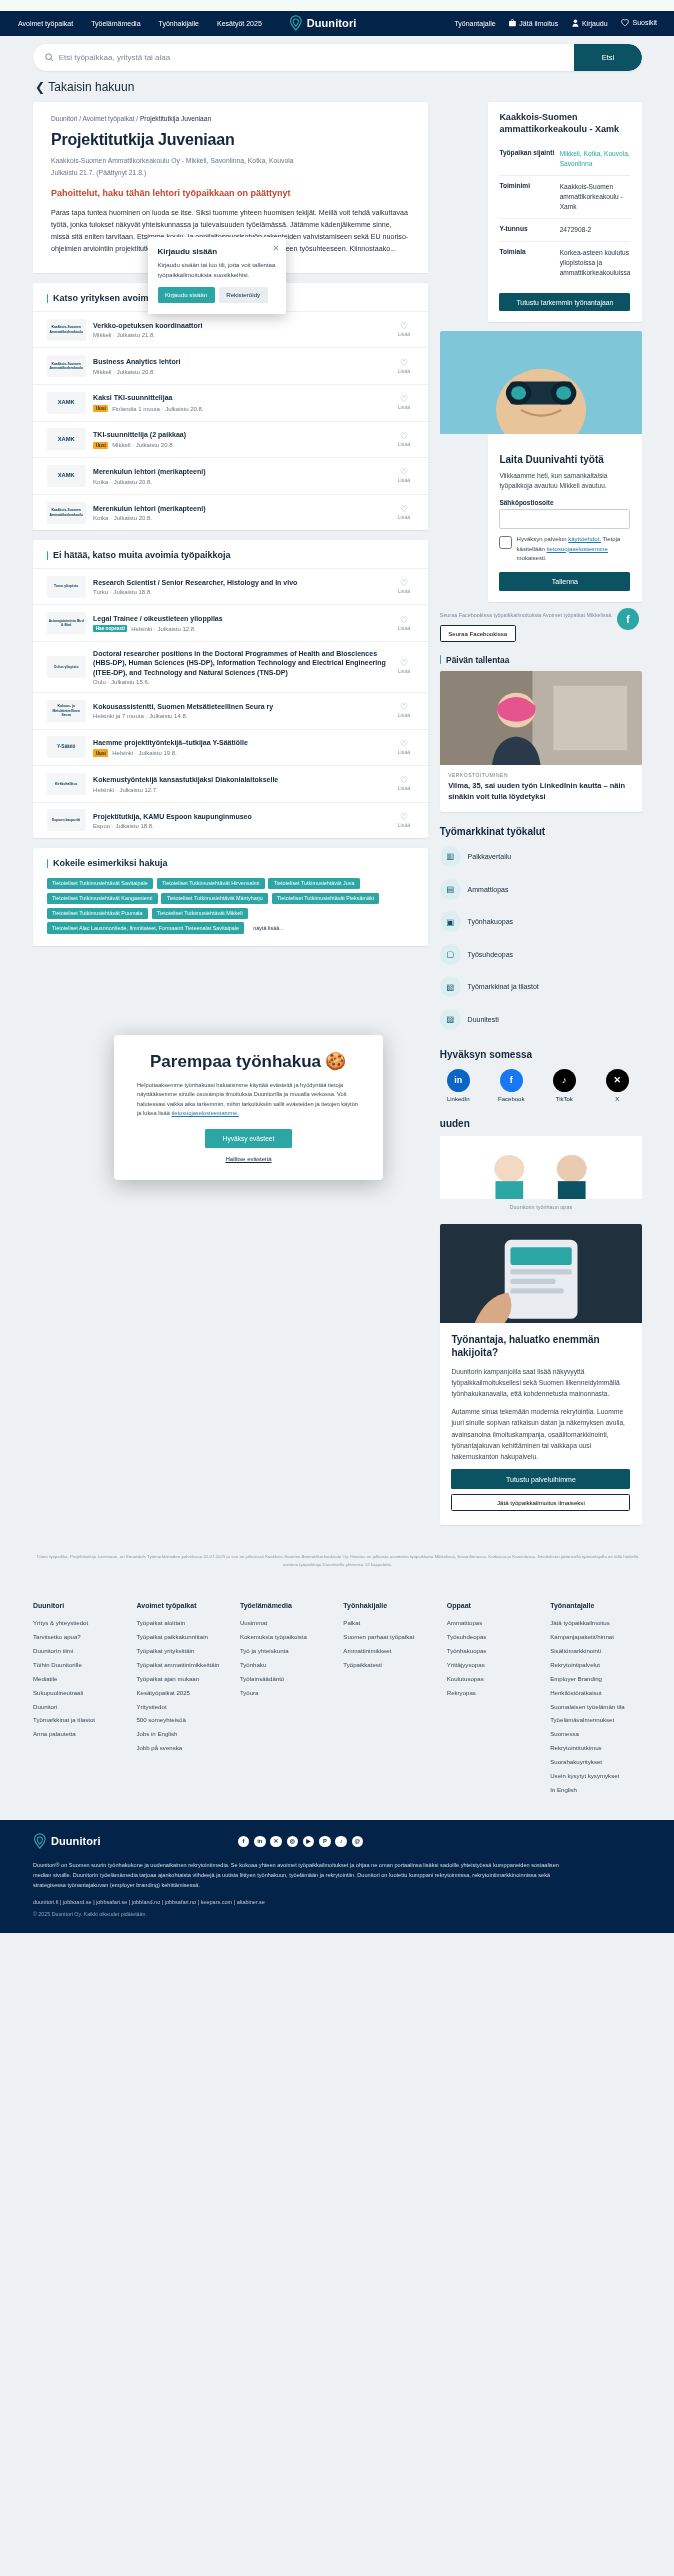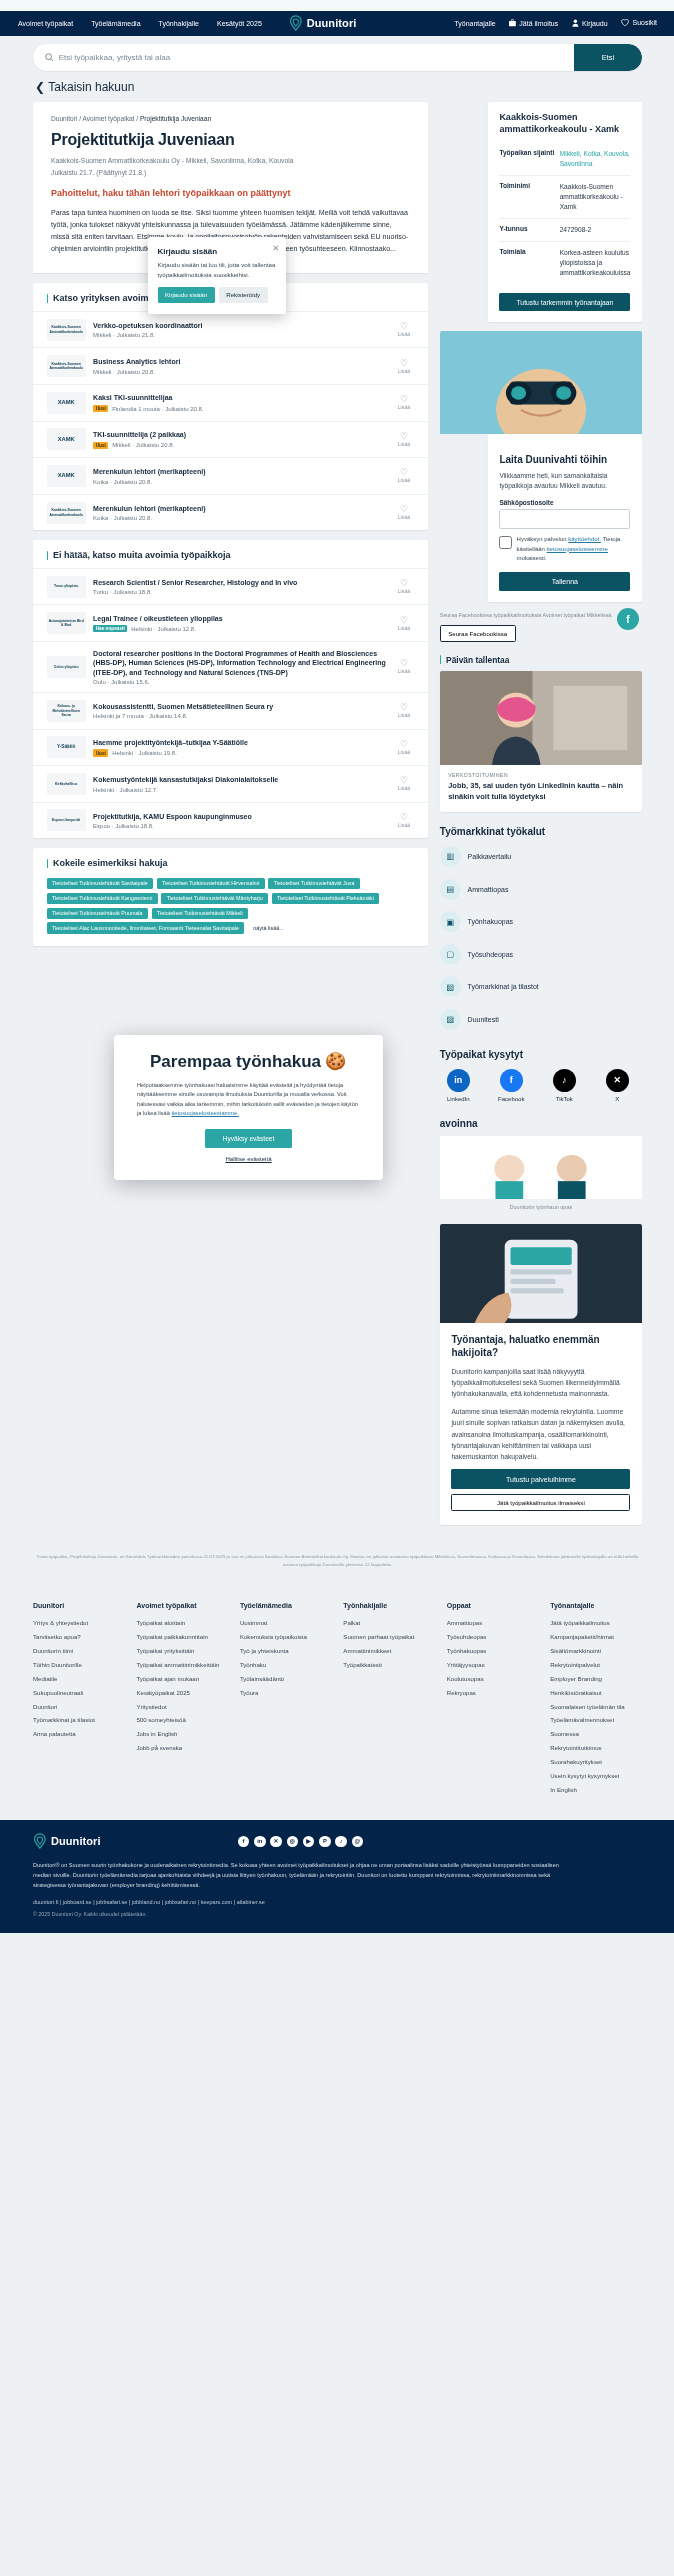--- a/index.html
+++ b/index.html
@@ -510,21 +510,21 @@
           <rect width="350" height="196" fill="#7ec6d8"></rect>
           <circle cx="175" cy="150" r="78" fill="#e8c49a"></circle>
           <rect x="120" y="96" width="110" height="44" rx="8" fill="#16303f"></rect>
           <circle cx="136" cy="118" r="22" fill="#0c2230"></circle>
             <circle cx="214" cy="118" r="22" fill="#0c2230"></circle>
           <circle cx="136" cy="118" r="13" fill="#2ba6a4"></circle>
             <circle cx="214" cy="118" r="13" fill="#2ba6a4"></circle>
           <path d="M140 150q35 22 70 0" stroke="#c89068" stroke-width="4" fill="none"></path>
         </svg>
         <div class="side-card" style="border-radius:0 0 2.1px 2.1px">
-          <div class="watch-h">Laita Duunivahti töihin</div>
+          <div class="watch-h">Laita Duunivahti työtä</div>
           <div class="watch-p">Viikkaamme heti, kun samankaltaisia työpaikkoja avautuu Mikkeli avautuu.</div>
           <label class="lbl">Sähköpostiosoite</label>
           <input class="txtinput" type="email" style="">
           <label class="cb-row">
             <input type="checkbox" style="">
             <span>
               <span>Hyväksyn palvelun</span>
               <span class="link">käyttöehdot.</span>
               <span>Tietoja käsitellään</span>
               <span class="link">tietosuojaselosteemme</span>
@@ -550,21 +550,21 @@
           <svg class="poim-img" viewBox="0 0 350 178" preserveAspectRatio="none">
             <rect width="350" height="178" fill="#b9b0a6"></rect>
             <rect x="0" y="0" width="160" height="178" fill="#8d8377"></rect>
             <circle cx="132" cy="74" r="33" fill="#f0cdb0"></circle>
             <path d="M99 66q33-34 66 0 4 26-33 30-37-4-33-30z" fill="#e4548d"></path>
             <path d="M90 178q6-50 42-54 36 4 42 54z" fill="#2a3a4a"></path>
             <rect x="196" y="28" width="128" height="122" fill="#cfc6ba"></rect>
           </svg>
           <div style="padding:7.4px 8.4px 9.5px">
             <div class="kicker">VERKOSTOITUMINEN</div>
-            <div class="poim-title">Jobb, 35, sai uuden työn LinkedInin kautta – näin sinäkin voit tulla löydetyksi</div>
+            <div class="poim-title">Vilma, 35, sai uuden työn LinkedInin kautta – näin sinäkin voit tulla löydetyksi</div>
           </div>
         </div>
       </div>
 
       <div style="margin-top:13.7px">
         <div class="watch-h" style="margin:0 0 3.2px">Työmarkkinat työkalut</div>
         <div class="tool-row">
           <span class="tool-ico">▥</span>
           <span class="tool-lbl">Palkkavertailu</span>
         </div>
@@ -584,21 +584,21 @@
           <span class="tool-ico">▧</span>
           <span class="tool-lbl">Työmarkkinat ja tilastot</span>
         </div>
         <div class="tool-row">
           <span class="tool-ico">▨</span>
           <span class="tool-lbl">Duunitesti</span>
         </div>
       </div>
 
       <div style="margin-top:13.7px">
-        <div class="watch-h" style="margin:0 0 5.3px">Työpaikat kysytyt</div>
+        <div class="watch-h" style="margin:0 0 5.3px">Hyväksyn somessa</div>
         <div class="soc-grid">
           <div class="soc-item">
             <div class="soc-circ" style="background:#0a66c2">in</div>
             <div class="soc-lbl">LinkedIn</div>
           </div>
           <div class="soc-item">
             <div class="soc-circ" style="background:#1877f2">f</div>
             <div class="soc-lbl">Facebook</div>
           </div>
           <div class="soc-item">
@@ -606,21 +606,21 @@
             <div class="soc-lbl">TikTok</div>
           </div>
           <div class="soc-item">
             <div class="soc-circ" style="background:#000">✕</div>
             <div class="soc-lbl">X</div>
           </div>
         </div>
       </div>
 
       <div style="margin-top:16px">
-        <div class="watch-h" style="margin:0">avoinna</div>
+        <div class="watch-h" style="margin:0">uuden</div>
         <svg style="width:100%;height:63px;margin-top:7.4px" viewBox="0 0 350 120" preserveAspectRatio="none">
           <rect width="350" height="120" fill="#ffffff"></rect>
           <circle cx="120" cy="62" r="26" fill="#f3d9c4"></circle>
           <rect x="96" y="86" width="48" height="34" fill="#2ba6a4"></rect>
           <circle cx="228" cy="62" r="26" fill="#e9cbb2"></circle>
           <rect x="204" y="86" width="48" height="34" fill="#0b5263"></rect>
         </svg>
         <div style="font-size:5.5px;color:#7d8b97;text-align:center;margin-top:3.2px">Duunitorin työnhaun opas</div>
       </div>
 

